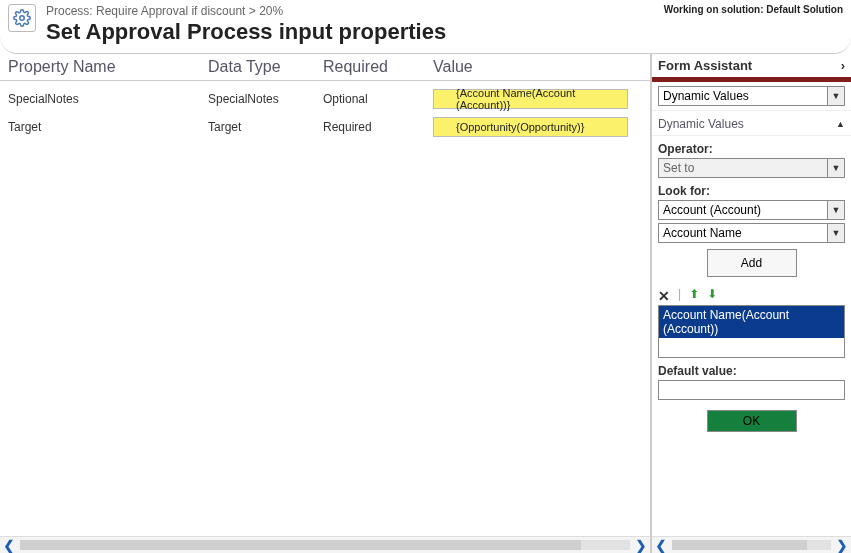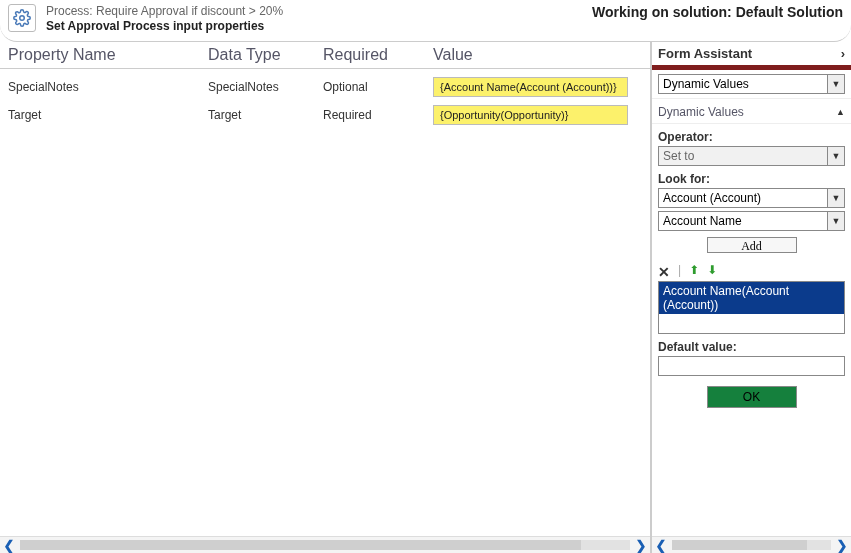--- a/index.html
+++ b/index.html
@@ -23,22 +23,22 @@
   }
   .header-icon {
     width: 28px; height: 28px;
     border: 1px solid #bbb;
     border-radius: 3px;
     display: flex; align-items: center; justify-content: center;
     margin-right: 10px;
   }
   .header-text { flex: 1; }
   .process-line { font-size: 12px; color: #666; }
-  .title-line { font-size: 12px; font-weight: 600; color: #222; margin-top: 1px; }
-  .working-on { font-size: 14px; font-weight: 700; color: #222; white-space: nowrap; }
+  .title-line { font-size: 22px; font-weight: 600; color: #222; margin-top: 1px; }
+  .working-on { font-size: 10px; font-weight: 700; color: #222; white-space: nowrap; }
   .body { display: flex; flex: 1; overflow: hidden; }
   .left-pane { flex: 1; display: flex; flex-direction: column; border-right: 1px solid #ccc; }
   .prop-header {
     display: flex;
     border-bottom: 1px solid #ccc;
     padding: 4px 8px;
     color: #556;
   }
   .prop-header > div { font-size: 16px; }
   .col-name { width: 200px; }
@@ -48,21 +48,21 @@
   .prop-rows { padding: 4px 8px; }
   .prop-row {
     display: flex;
     align-items: center;
     height: 28px;
   }
   .prop-row > div { font-size: 12px; }
   .value-box {
     background: #fcf16b;
     border: 1px solid #bbb;
-    padding: 2px 6px;
+    padding: 2px 22px;
     font-size: 11px;
     width: 195px;
     height: 20px;
     display: flex; align-items: center;
     color: #222;
   }
   .hscroll-bar {
     height: 17px;
     display: flex;
     align-items: center;
@@ -116,25 +116,25 @@
     height: 20px;
     border: 1px solid #888;
     padding: 1px 4px;
     background: #fff;
     font-family: inherit;
   }
   .fa-select.disabled { background: #f1f1f1; color: #666; }
   .fa-label { font-weight: 700; margin: 6px 0 2px 0; }
   .fa-add-btn-wrap { text-align: center; margin: 6px 0; }
   .fa-add-btn {
-    width: 90px; height: 16px;
+    width: 90px; height: 28px;
     border: 1px solid #888;
     background: #f7f7f7;
     cursor: pointer;
-    font-family: Liberation Serif, serif; font-size: 12px;
+    font-family: Liberation Sans, sans-serif; font-size: 12px;
   }
   .fa-icons-row {
     display: flex; align-items: center; gap: 8px;
     padding: 4px 0;
   }
   .fa-del-icon { width: 12px; height: 12px; font-size: 14px; font-weight: 700; cursor: pointer; }
   .fa-sep { color: #aaa; }
   .arrow-up, .arrow-down { font-size: 12px; cursor: pointer; }
   .arrow-up { color: #2e9c2e; }
   .arrow-down { color: #2e9c2e; }

